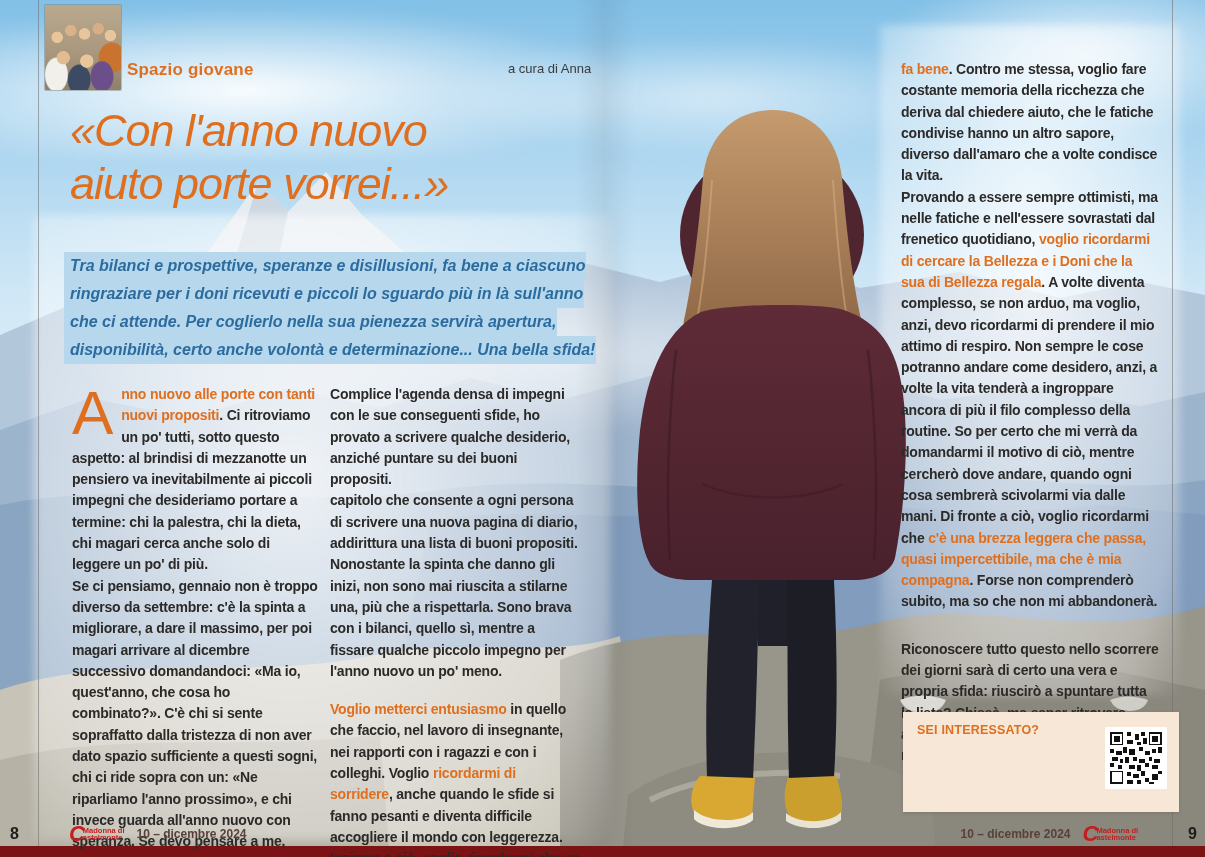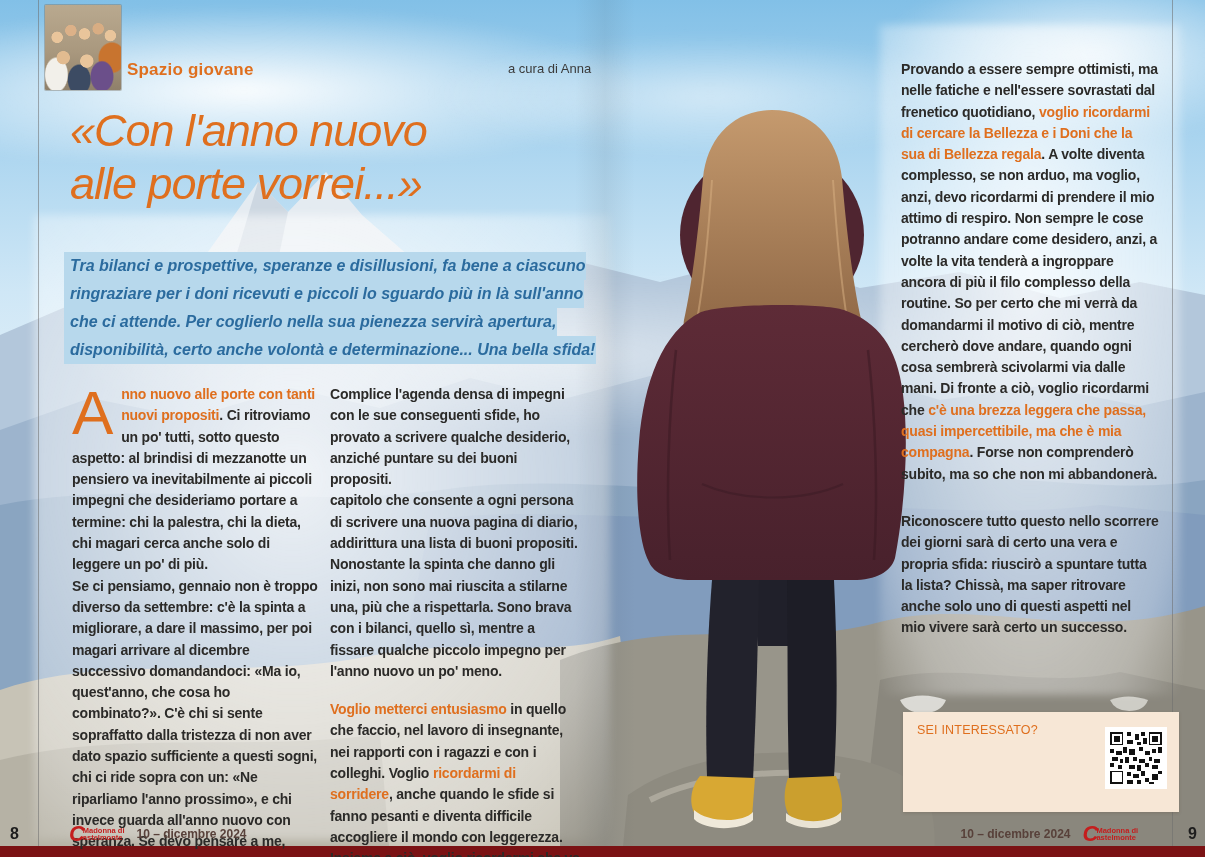--- a/index.html
+++ b/index.html
@@ -66,21 +66,21 @@
   .gap-before2{margin-top:26px !important}
   .dropcap{float:left;color:var(--accent);font-weight:400;font-style:normal;
     font-size:62px;line-height:54px;padding:2px 8px 0 0}
   .sg-accent{color:var(--accent)}
   .sg-link{color:var(--accent);cursor:pointer}
   
   .info-box{left:903px;top:712px;width:276px;height:100px;background:#f7e7d6;
     padding:11px 12px 10px 14px;display:flex;gap:8px;align-items:flex-start;
     box-shadow:0 1px 3px rgba(90,70,50,.25)}
   .info-text{flex:1;min-width:0}
-  .info-heading{font-size:12.5px;font-weight:normal;color:var(--accent);letter-spacing:.2px;margin-bottom:18px}
+  .info-heading{font-size:12.5px;font-weight:bold;color:var(--accent);letter-spacing:.2px;margin-bottom:18px}
   .info-body{font-size:11px;line-height:16px;color:#44332b;font-weight:600}
   .info-body .sg-link{font-weight:bold}
   .qr{width:62px;height:62px;background:#fff;padding:3px;flex:0 0 auto;margin-top:4px}
   
   .footer{top:822px;display:flex;align-items:center;height:24px}
   .footer-left{left:10px;gap:12px}
   .footer-right{right:8px;gap:12px}
   .page-num{font-size:16px;font-weight:bold;color:#1d1d1d}
   .fl-sp{width:26px}
   .issue{font-size:12px;font-weight:bold;color:#58413a}
@@ -159,21 +159,21 @@
   <div class="abs trim trim-left"></div>
   <div class="abs trim trim-right"></div>
   <div class="abs bottom-strip"></div>
 
   <div class="abs group-photo"></div>
   <div class="abs section-label">Spazio giovane</div>
   <div class="abs byline">a cura di Anna</div>
 
   <h1 class="abs title">
     <span>«Con l'anno nuovo</span>
-    <span>alle porte vorrei...»</span>
+    <span>aiuto porte vorrei...»</span>
   </h1>
 
   <div class="abs standfirst">
     <span>Tra bilanci e prospettive, speranze e disillusioni, fa bene a ciascuno</span><br>
     <span>ringraziare per i doni ricevuti e piccoli lo sguardo più in là sull'anno</span><br>
     <span>che ci attende. Per coglierlo nella sua pienezza servirà apertura,</span><br>
     <span>disponibilità, certo anche volontà e determinazione... Una bella sfida!</span>
   </div>
 
   <section class="abs col col1">
@@ -181,20 +181,21 @@
     <p>Se ci pensiamo, gennaio non è troppo diverso da settembre: c'è la spinta a migliorare, a dare il massimo, per poi magari arrivare al dicembre successivo domandandoci: «Ma io, quest'anno, che cosa ho combinato?». C'è chi si sente sopraffatto dalla tristezza di non aver dato spazio sufficiente a questi sogni, chi ci ride sopra con un: «Ne riparliamo l'anno prossimo», e chi invece guarda all'anno nuovo con speranza. Se devo pensare a me, appartengo da sempre al terzo gruppo: gennaio è un nuovo</p>
   </section>
 
   <section class="abs col col2">
     <p>Complice l'agenda densa di impegni con le sue conseguenti sfide, ho provato a scrivere qualche desiderio, anziché puntare su dei buoni propositi.</p>
     <p>capitolo che consente a ogni persona di scrivere una nuova pagina di diario, addirittura una lista di buoni propositi. Nonostante la spinta che danno gli inizi, non sono mai riuscita a stilarne una, più che a rispettarla. Sono brava con i bilanci, quello sì, mentre a fissare qualche piccolo impegno per l'anno nuovo un po' meno.</p>
     <p class="gap-before"><span class="sg-accent">Voglio metterci entusiasmo</span><span> in quello che faccio, nel lavoro di insegnante, nei rapporti con i ragazzi e con i colleghi. Voglio </span><span class="sg-accent">ricordarmi di sorridere</span><span>, anche quando le sfide si fanno pesanti e diventa difficile accogliere il mondo con leggerezza. Insieme a ciò, voglio ricordarmi che va bene sentirsi stanchi, e che </span></p>
   </section>
 
   <section class="abs col col3">
+    <p><span class="sg-accent">fa bene</span><span>. Contro me stessa, voglio fare costante memoria della ricchezza che deriva dal chiedere aiuto, che le fatiche condivise hanno un altro sapore, diverso dall'amaro che a volte condisce la vita.</span></p>
     <p><span>Provando a essere sempre ottimisti, ma nelle fatiche e nell'essere sovrastati dal frenetico quotidiano, </span><span class="sg-accent">voglio ricordarmi di cercare la Bellezza e i Doni che la sua di Bellezza regala</span><span>. A volte diventa complesso, se non arduo, ma voglio, anzi, devo ricordarmi di prendere il mio attimo di respiro. Non sempre le cose potranno andare come desidero, anzi, a volte la vita tenderà a ingroppare ancora di più il filo complesso della routine. So per certo che mi verrà da domandarmi il motivo di ciò, mentre cercherò dove andare, quando ogni cosa sembrerà scivolarmi via dalle mani. Di fronte a ciò, voglio ricordarmi che </span><span class="sg-accent">c'è una brezza leggera che passa, quasi impercettibile, ma che è mia compagna</span><span>. Forse non comprenderò subito, ma so che non mi abbandonerà.</span></p>
     <p class="gap-before2">Riconoscere tutto questo nello scorrere dei giorni sarà di certo una vera e propria sfida: riuscirò a spuntare tutta la lista? Chissà, ma saper ritrovare anche solo uno di questi aspetti nel mio vivere sarà certo un successo.</p>
   </section>
 
   <aside class="abs info-box">
     <div class="info-text">
       <div class="info-heading">SEI INTERESSATO?</div>
     </div>
     <svg class="qr" viewBox="0 0 29 29" shape-rendering="crispEdges">
       <rect width="29" height="29" fill="#fff"></rect>

